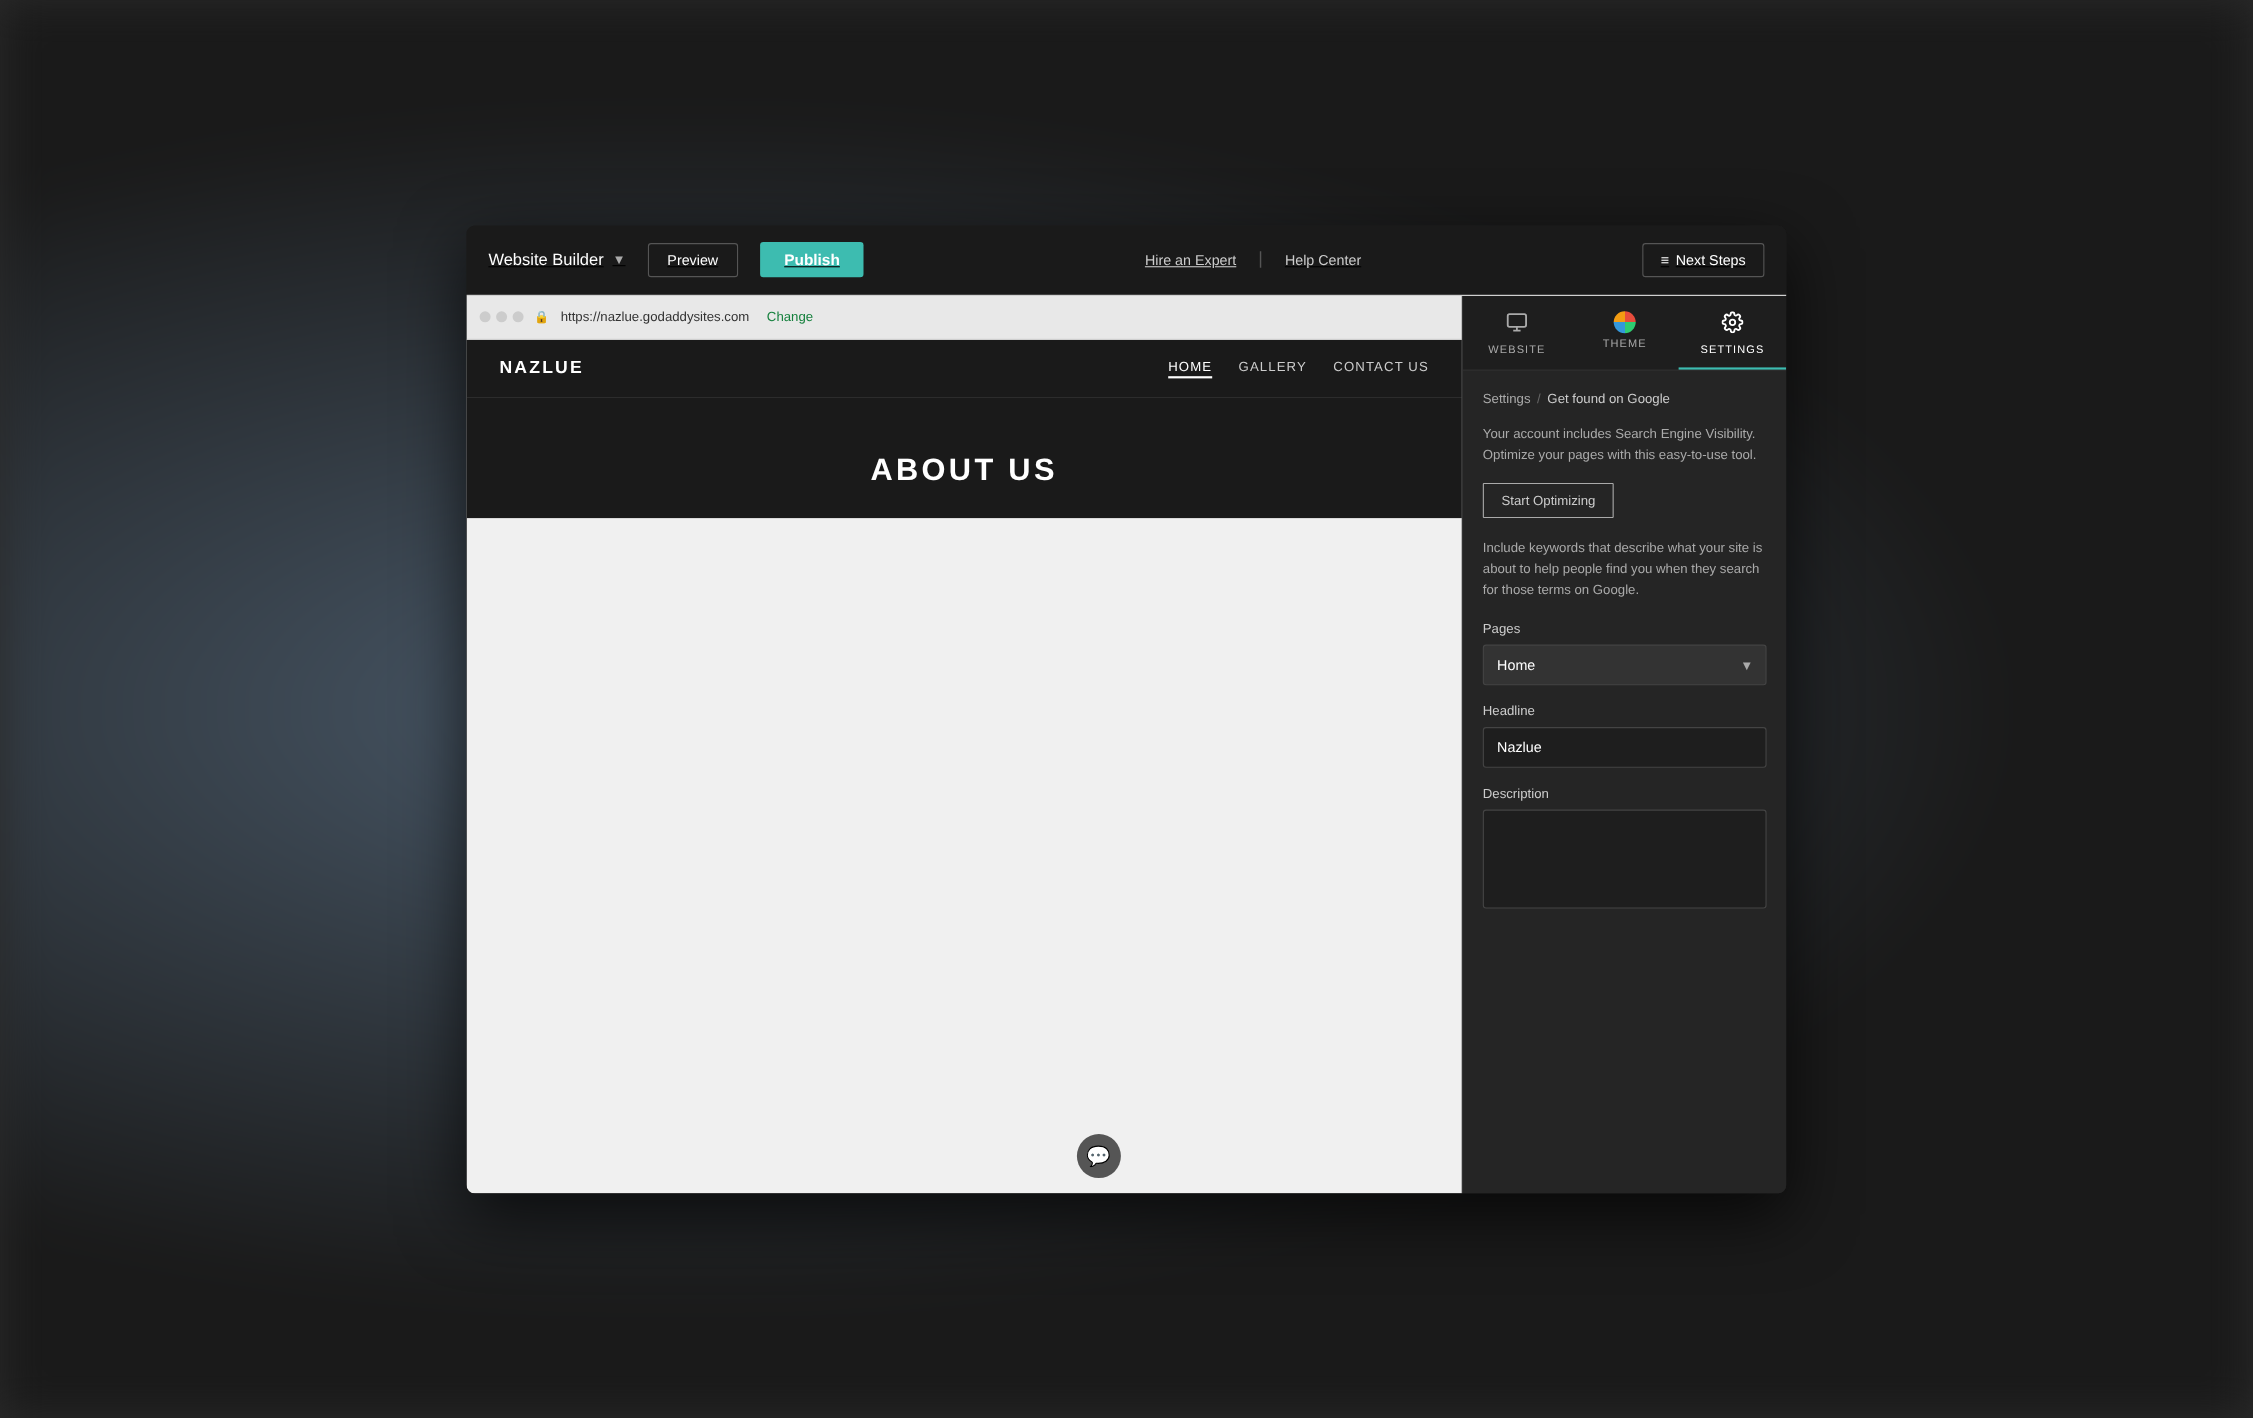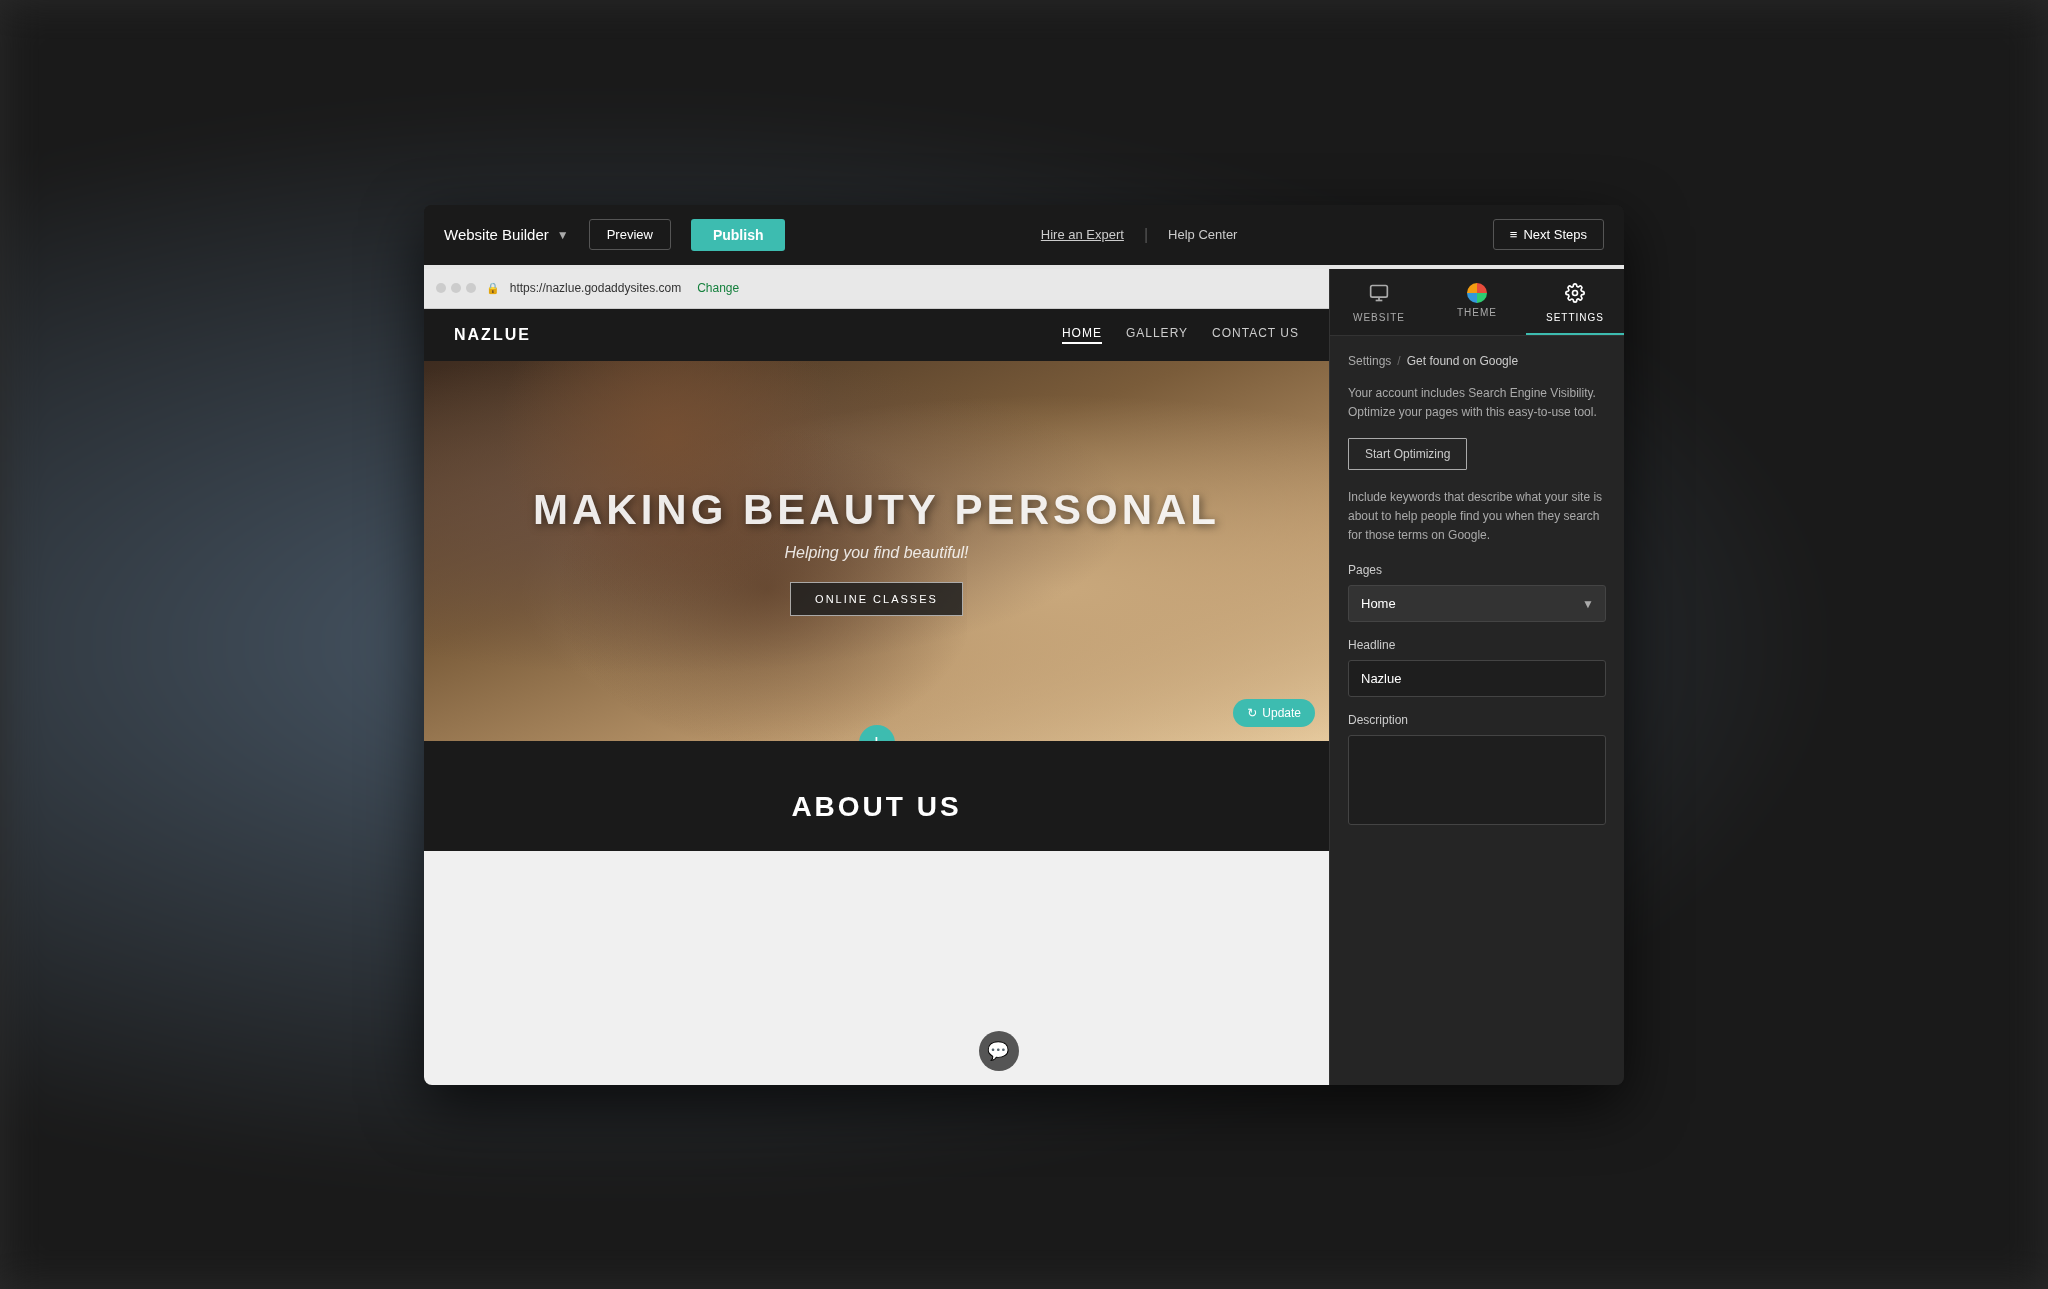--- a/index.html
+++ b/index.html
@@ -34,21 +34,22 @@
     }
 
     
     .top-bar {
       height: 64px;
       background: #1a1a1a;
       display: flex;
       align-items: center;
       padding: 0 20px;
       flex-shrink: 0;
-      border-bottom: 4px solid #e5e5e5;
+      border-bottom: 1px solid #e5e5e5;
+      text-decoration: underline;
     }
 
     .brand {
       display: flex;
       align-items: center;
       gap: 8px;
       color: #fff;
       font-size: 15px;
       font-weight: 500;
       margin-right: 20px;
@@ -549,34 +550,20 @@
 
         <div class="site-nav">
           <span class="site-logo">NAZLUE</span>
           <div class="site-nav-links">
             <span class="nav-link active">HOME</span>
             <span class="nav-link">GALLERY</span>
             <span class="nav-link">CONTACT US</span>
           </div>
         </div>
 
-        <div class="hero-section">
-          <div class="hero-bg-img"></div>
-          <div class="person-silhouette"></div>
-          <div class="hero-text">
-            <div class="hero-title">MAKING BEAUTY PERSONAL</div>
-            <div class="hero-subtitle">Helping you find beautiful!</div>
-            <button class="hero-cta">ONLINE CLASSES</button>
-          </div>
-          <div class="update-btn">
-            <span>↻</span>
-            <span>Update</span>
-          </div>
-          <div class="plus-btn">+</div>
-        </div>
 
         <div class="about-section">
           <div class="about-title">ABOUT US</div>
         </div>
 
         <div class="chat-icon" style="position: absolute; bottom: 14px; right: 310px; z-index: 50;">
           <span>💬</span>
         </div>
       </div>
     </div>

